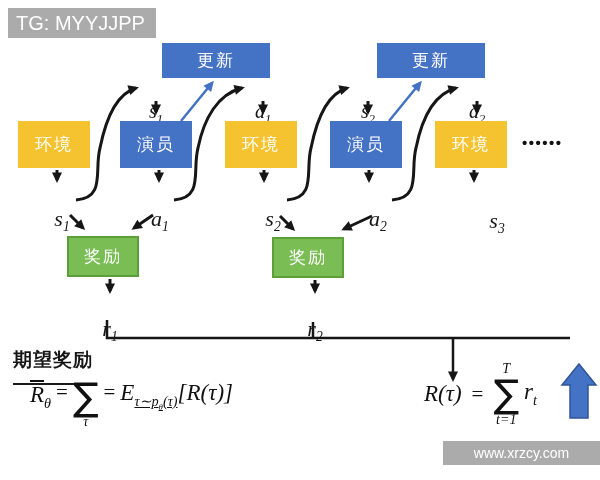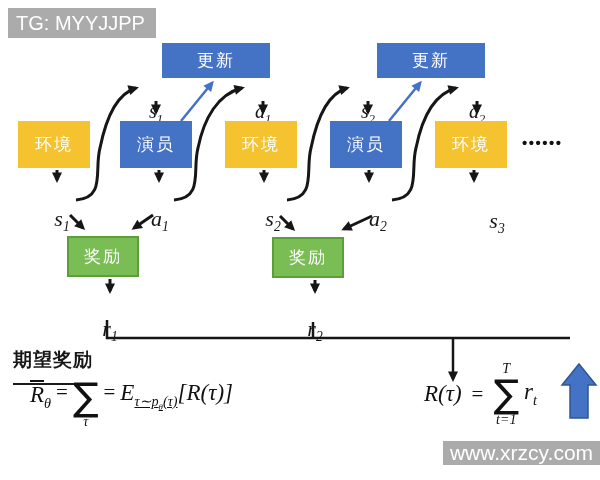--- a/index.html
+++ b/index.html
@@ -2,21 +2,21 @@
 <html style="--box-blue: #4472C4; --box-yellow: #F4C32F; --box-green: #7ABD55; --green-border: #5C9E38; --badge-gray: #ABABAB; --arrow-blue: #4472C4; --ink: #161616;"><head>
 <meta charset="utf-8">
 <style>
   html,body{margin:0;padding:0;background:#ffffff;}
   .stage{
     position:relative;width:600px;height:480px;background:#ffffff;overflow:hidden;
     font-family:"Liberation Sans", sans-serif;color:var(--ink,#161616);
   }
   .badge{
     position:absolute;background:var(--badge-gray,#ababab);color:#ffffff;
-    font-size:21px;display:flex;align-items:center;white-space:nowrap;
+    font-size:14px;display:flex;align-items:center;white-space:nowrap;
   }
   .badge-top{left:8px;top:8px;width:140px;height:30px;padding-left:8px;font-size:20px;}
   .badge-bottom{left:443px;top:441px;width:157px;height:24px;justify-content:center;}
   .box{
     position:absolute;display:flex;align-items:center;justify-content:center;
     color:#ffffff;font-size:17px;letter-spacing:2px;box-sizing:border-box;font-family:Liberation Serif, serif;
   }
   .ubox{background:var(--box-blue,#4472c4);width:108px;height:35px;}
   .pbox{width:72px;height:47px;}
   .pbox.env{background:var(--box-yellow,#f4c32f);}

